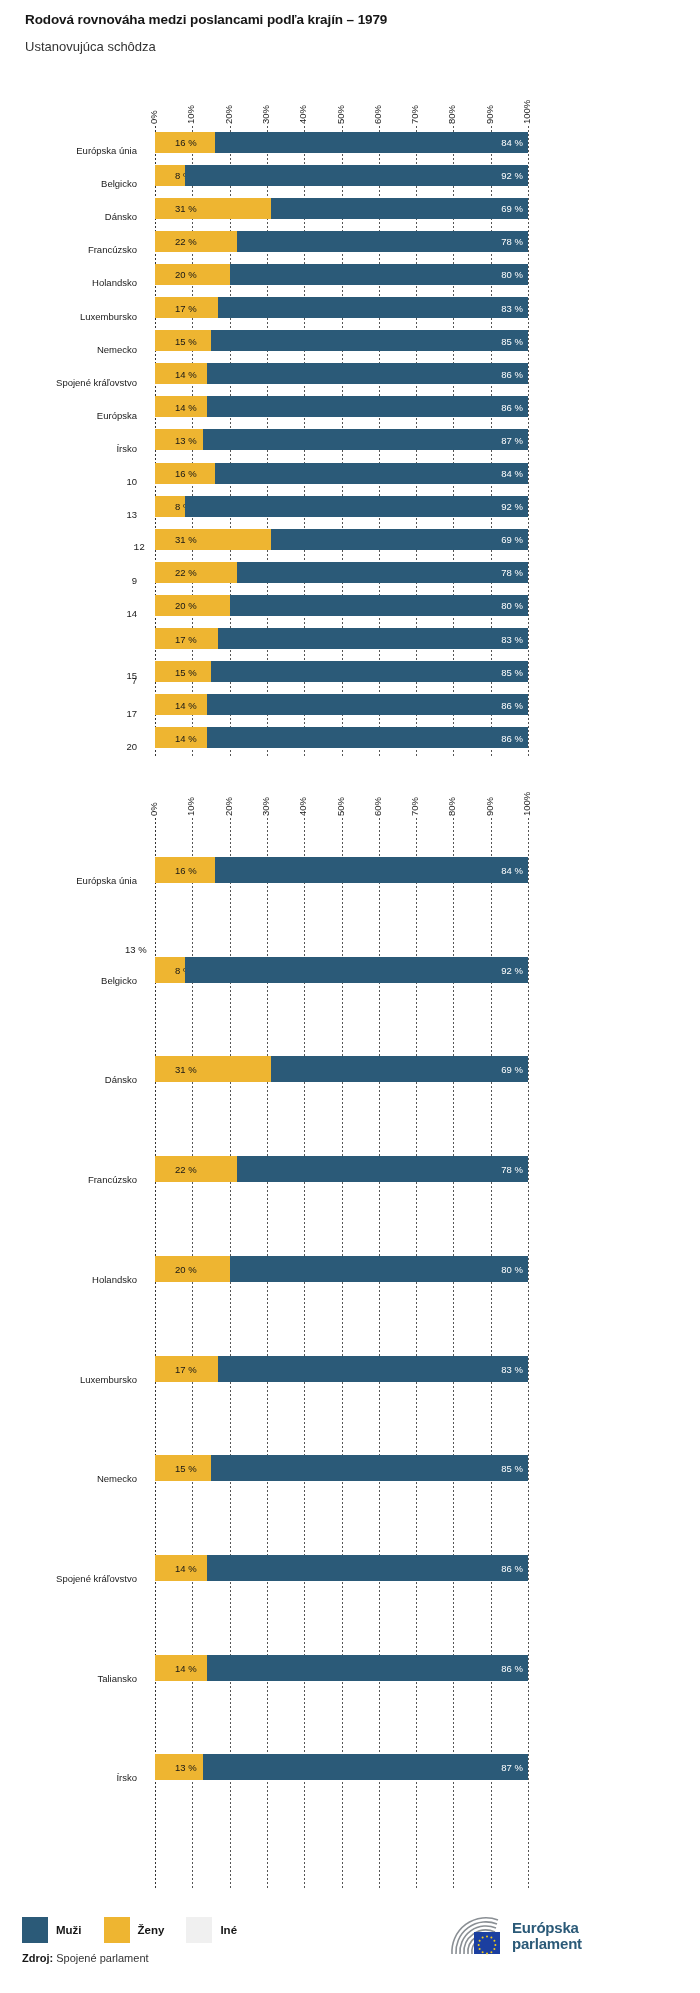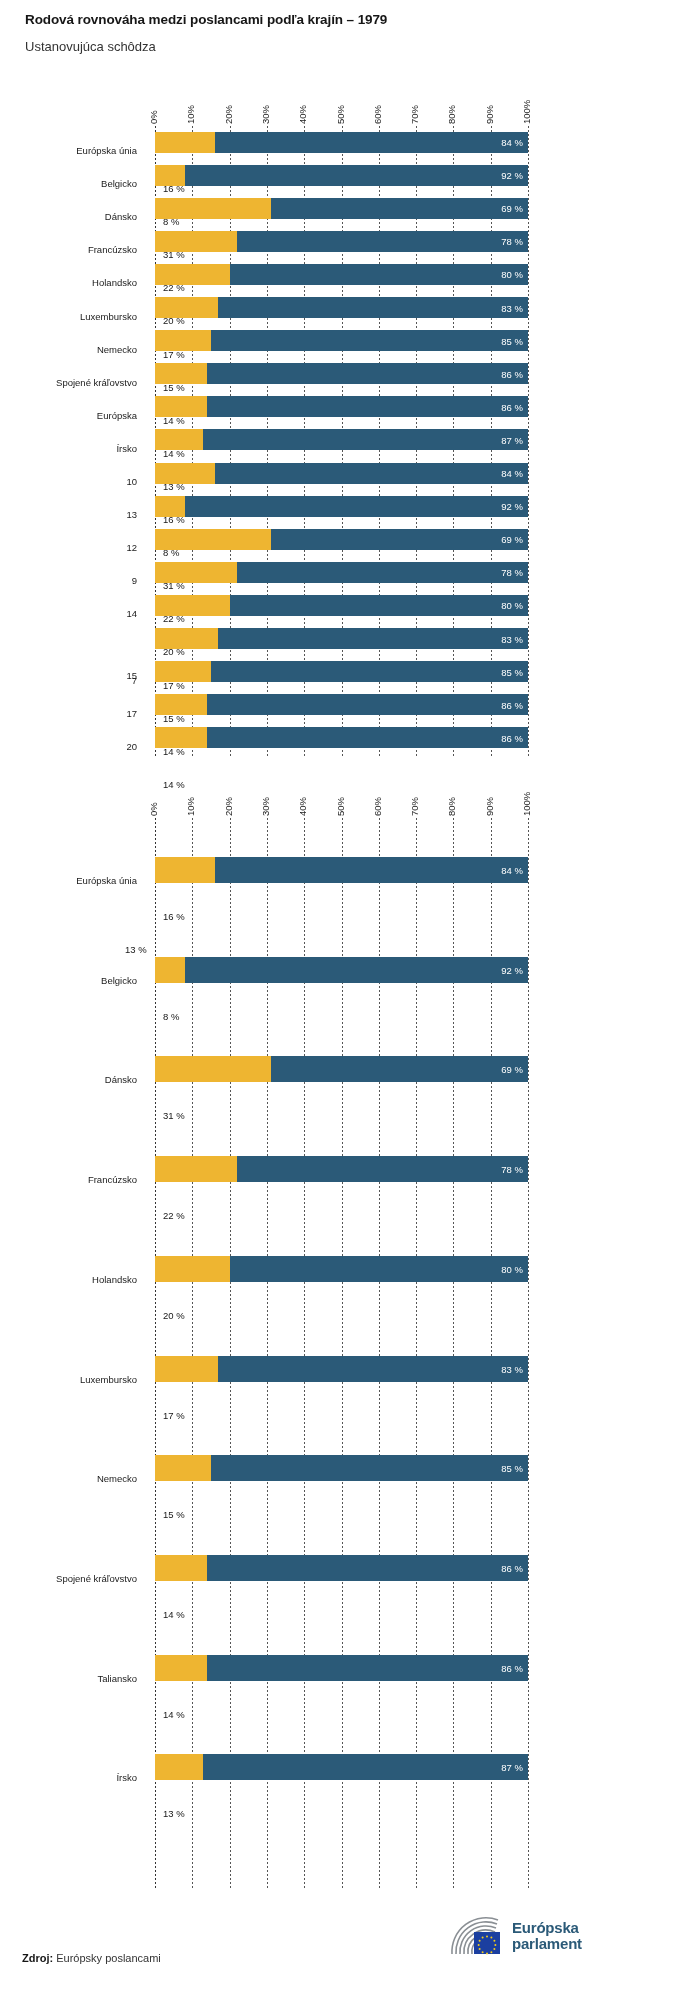--- a/index.html
+++ b/index.html
@@ -47,22 +47,22 @@
     font-size:9.5px;color:#1a1a1a;white-space:nowrap;
     line-height:12px;
   }
 
   
   .bar{position:absolute;overflow:visible;}
   .seg{position:absolute;top:0;bottom:0;}
   .seg-women{background:#eeb531;}
   .seg-men{background:#2b5a78;}
   .val-left{
-    position:absolute;left:8px;top:50%;transform:translateY(-50%);
-    font-size:9.5px;color:#161616;white-space:nowrap;margin-top:46px;
+    position:absolute;left:20px;top:50%;transform:translateY(-50%);
+    font-size:9.5px;color:#161616;white-space:nowrap;
   }
   .val-right{
     position:absolute;right:5px;top:50%;transform:translateY(-50%);
     font-size:9.5px;color:#ffffff;white-space:nowrap;
   }
 
   
   .orphan{
     position:absolute;font-size:9.5px;color:#161616;white-space:nowrap;
   }
@@ -221,21 +221,21 @@
       </div>
       <div class="rowlabel" style="left: 0px; width: 137px; top: 423.1px;">13</div>
       <div class="bar" style="left: 155px; top: 409.6px; width: 373px; height: 21px;">
         <div class="seg seg-women" style="left: 0px; width: 29.84px;">
           <span class="val-left">8 %</span>
         </div>
         <div class="seg seg-men" style="left: 29.84px; width: 343.16px;">
           <span class="val-right">92 %</span>
         </div>
       </div>
-      <div class="rowlabel" style="left: 0px; width: 137px; top: 456.2px;">12</div>
+      <div class="rowlabel" style="left: 8px; width: 137px; top: 456.2px; font-family: Liberation Mono, monospace;">12</div>
       <div class="bar" style="left: 155px; top: 442.7px; width: 373px; height: 21px;">
         <div class="seg seg-women" style="left: 0px; width: 115.63px;">
           <span class="val-left">31 %</span>
         </div>
         <div class="seg seg-men" style="left: 115.63px; width: 257.37px;">
           <span class="val-right">69 %</span>
         </div>
       </div>
       <div class="rowlabel" style="left: 0px; width: 137px; top: 489.3px;">9</div>
       <div class="bar" style="left: 155px; top: 475.8px; width: 373px; height: 21px;">
@@ -407,24 +407,38 @@
       <div class="bar" style="left: 155px; top: 976.3px; width: 373px; height: 26px;">
         <div class="seg seg-women" style="left: 0px; width: 48.49px;">
           <span class="val-left">13 %</span>
         </div>
         <div class="seg seg-men" style="left: 48.49px; width: 324.51px;">
           <span class="val-right">87 %</span>
         </div>
       </div>
     </div>
 
+  <div class="legend" id="legend">
+      <div class="legend-item">
+        <span class="swatch" style="background: rgb(43, 90, 120);"></span>
+        <span class="legend-label">Muži</span>
+      </div>
+      <div class="legend-item">
+        <span class="swatch" style="background: rgb(238, 181, 49);"></span>
+        <span class="legend-label">Ženy</span>
+      </div>
+      <div class="legend-item">
+        <span class="swatch" style="background: rgb(240, 240, 240);"></span>
+        <span class="legend-label">Iné</span>
+      </div>
+    </div>
 
   <div class="source">
     <b>Zdroj:</b>
-    <span>Európsky poslancami</span>
+    <span>Spojené parlament</span>
   </div>
 
   <div class="eplogo">
     <div class="mark">
       <svg viewBox="0 0 58 44" width="58" height="44" aria-hidden="true">
         <g fill="none" stroke="#8a8f94" stroke-width="1.6">
           <path d="M4 40 A34 34 0 0 1 50 6"></path>
           <path d="M8 40 A30 30 0 0 1 49 10"></path>
           <path d="M12 40 A26 26 0 0 1 48 14"></path>
           <path d="M16 40 A22 22 0 0 1 47 18"></path>

